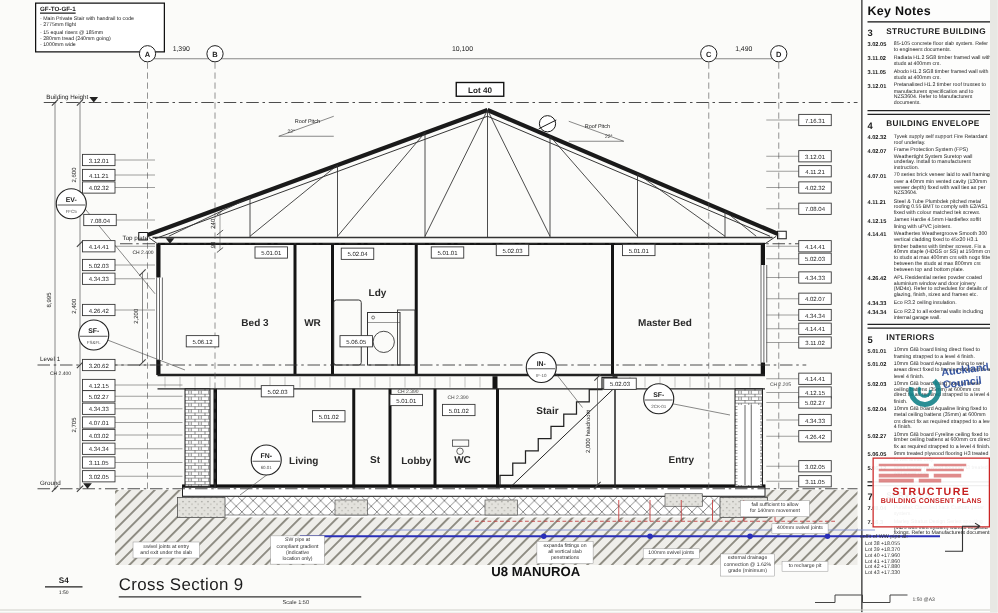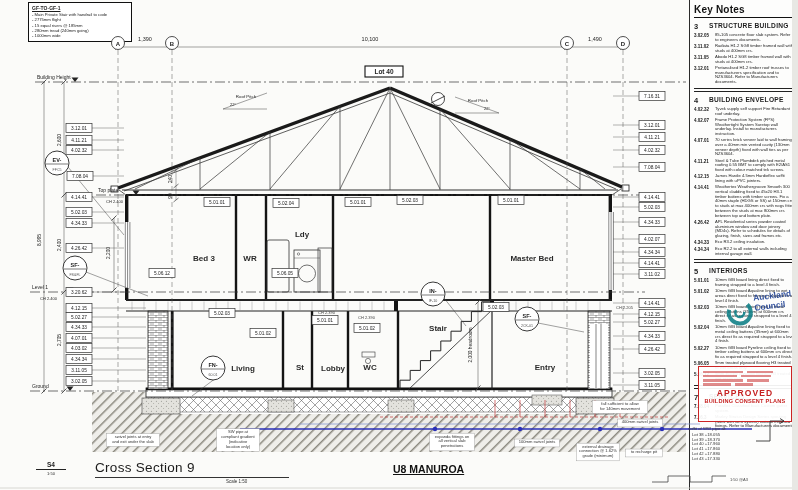--- a/index.html
+++ b/index.html
@@ -35,21 +35,21 @@
   .sn-title{font-size:5px;font-weight:bold;text-decoration:underline;margin-bottom:1px;}
   .sn-line{font-size:4.2px;line-height:1.25;color:#222;}
   
   .tb-marker{position:absolute;left:34px;top:461px;width:34px;text-align:center;z-index:2;}
   .tb-marker .m1{font-size:6.5px;font-weight:bold;display:block;}
   .tb-marker .mline{border-top:1.2px solid #222;margin:1px 2px;}
   .tb-marker .m2{font-size:4px;display:block;}
   .tb-title{position:absolute;left:95px;top:460px;width:194px;font-size:13.5px;color:#1b1b1b;
             letter-spacing:.3px;border-bottom:1px solid #333;padding-bottom:2px;z-index:2;}
   .tb-scale{position:absolute;left:226px;top:479px;font-size:4.5px;color:#333;z-index:2;}
-  .tb-project{position:absolute;left:393px;top:463px;font-size:10.5px;font-weight:bold;color:#111;z-index:2;text-decoration:underline;}
+  .tb-project{position:absolute;left:393px;top:452px;font-size:10.5px;font-weight:bold;color:#111;z-index:2;}
   svg text{font-family:"Liberation Sans",sans-serif;}
   #dwg{position:absolute;left:0;top:0;z-index:6;pointer-events:none;}
 </style>
 </head>
 <body>
 
 <div class="page">
 
   <div class="keynotes">
     <div class="kn-title">Key Notes</div>
@@ -185,21 +185,21 @@
         <i style="width:30px"></i>
       </div>
     <div class="stamp-row">
         <i style="width:40px"></i>
         <i style="width:22px"></i>
       </div>
     <div class="stamp-row">
         <i style="width:28px"></i>
         <i style="width:18px"></i>
       </div>
-    <div class="stamp-approved">APPROVED</div>
+    <div class="stamp-approved">STRUCTURE</div>
     <div class="stamp-sub">BUILDING CONSENT PLANS</div>
   </div>
 
   <div class="stairnote">
     <div class="sn-title">GF-TO-GF-1</div>
     <div id="sn-lines">
         <div class="sn-line">- Main Private Stair with handrail to code</div>
         <div class="sn-line">- 2775mm flight</div>
         <div class="sn-line">- 15 equal risers @ 185mm</div>
         <div class="sn-line">- 280mm tread (240mm going)</div>

